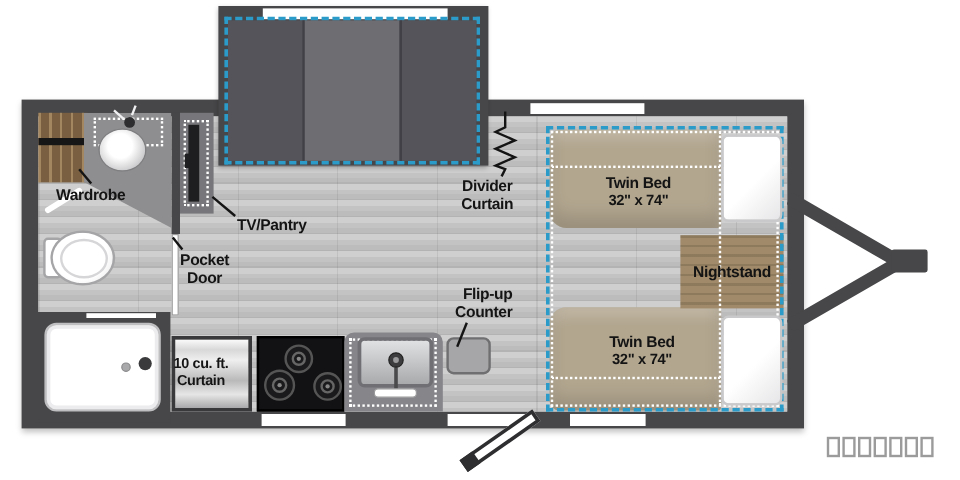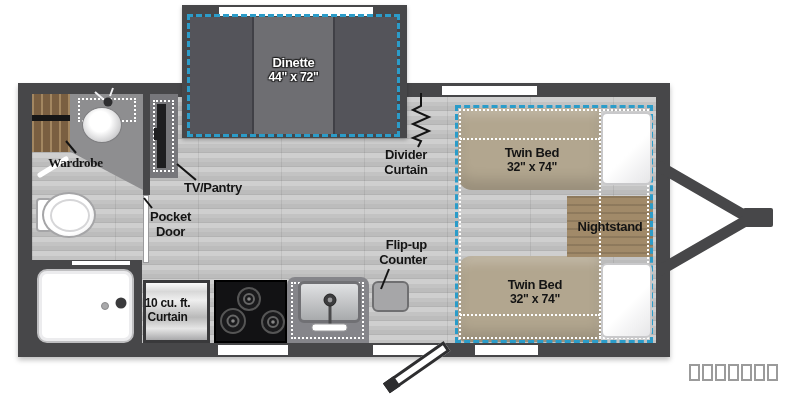--- a/index.html
+++ b/index.html
@@ -148,43 +148,39 @@
 
     <g>
       <line x1="116" y1="300" x2="108" y2="295" stroke="#ffffff" stroke-width="1.5"></line>
       <line x1="115" y1="303" x2="106" y2="303" stroke="#ffffff" stroke-width="1.5"></line>
       <line x1="116" y1="307" x2="109" y2="312" stroke="#ffffff" stroke-width="1.5"></line>
       <circle cx="121" cy="303" r="5.5" fill="#3a3a3c"></circle>
     </g>
     <circle cx="105" cy="306" r="3.5" fill="#a9a9ab" stroke="#8a8a8c"></circle>
   </svg>
 
-  <div class="lbl white" style="left:187px;top:55px;width:213px;">
-    <div>Dinette</div>
-    <div class="dim">44" x 72"</div>
-  </div>
   <div class="lbl" style="left:366px;top:147px;width:80px;">
     <div>Divider</div>
     <div>Curtain</div>
   </div>
   <div class="lbl" style="left:462px;top:145px;width:140px;">
     <div>Twin Bed</div>
     <div class="dim">32" x 74"</div>
   </div>
   <div class="lbl" style="left:566px;top:219px;width:88px;font-size:13px;">
     <div>Nightstand</div>
   </div>
   <div class="lbl" style="left:465px;top:277px;width:140px;">
     <div>Twin Bed</div>
     <div class="dim">32" x 74"</div>
   </div>
-  <div class="lbl" style="left:38px;top:155px;width:75px;font-family:Liberation Serif, serif;">
+  <div class="lbl" style="left:38px;top:155px;width:75px;">
     <div>Wardrobe</div>
   </div>
-  <div class="lbl" style="left:184px;top:180px;width:85px;text-align:left;">
+  <div class="lbl" style="left:184px;top:180px;width:85px;text-align:center;">
     <div>TV/Pantry</div>
   </div>
   <div class="lbl" style="left:143px;top:209px;width:55px;">
     <div>Pocket</div>
     <div>Door</div>
   </div>
   <div class="lbl" style="left:352px;top:237px;width:75px;text-align:right;">
     <div>Flip-up</div>
     <div>Counter</div>
   </div>

